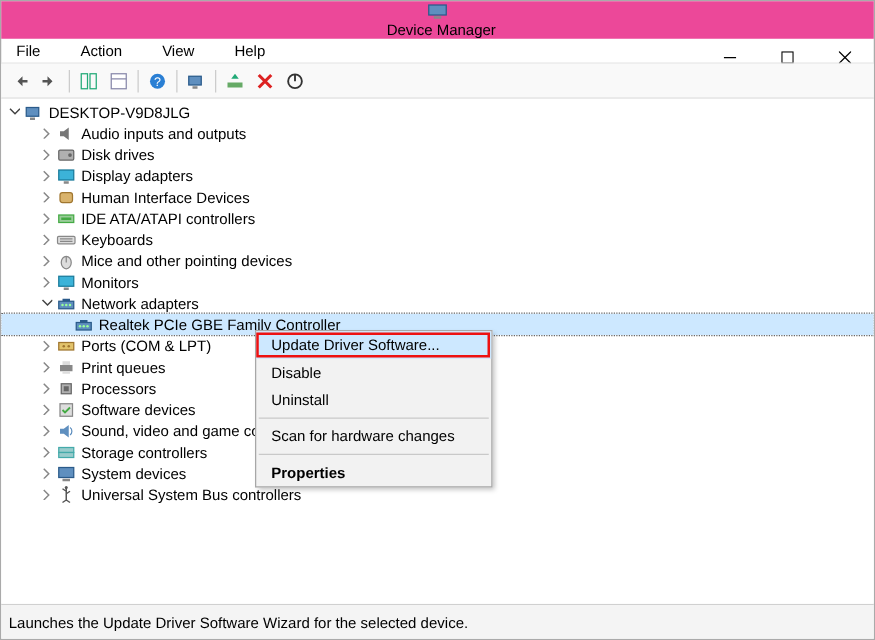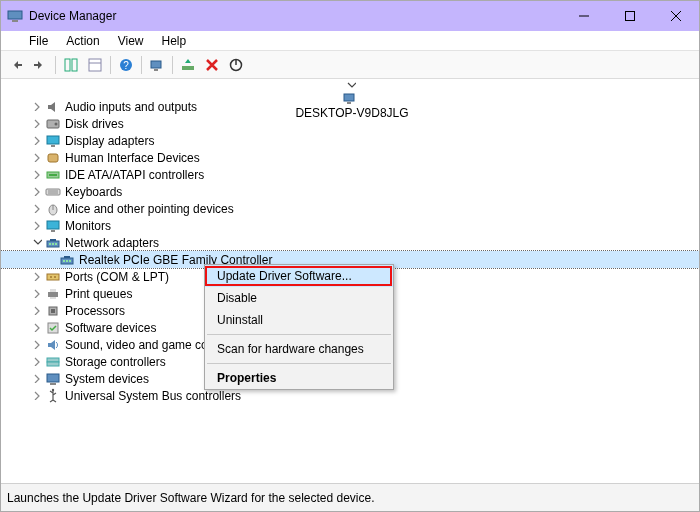--- a/index.html
+++ b/index.html
@@ -1,36 +1,36 @@
 <!DOCTYPE html>
 <html><head>
 <meta charset="utf-8">
 <style>
   * { box-sizing: border-box; font-family: "Segoe UI", Tahoma, sans-serif; }
   body { margin: 0; width: 700px; height: 512px; background: #fff; overflow: hidden; position: relative; color:#000; font-size:12px; }
   .win { width:700px; height:512px; display:flex; flex-direction:column; border:1px solid #aaa; }
-  .titlebar { height:30px; display:flex; align-items:center; padding-left:6px; background:#c4b5fd; }
+  .titlebar { height:30px; display:flex; align-items:center; padding-left:6px; background:#ec4899;flex-direction:column; }
   .titlebar .icon { width:16px; height:16px; margin-right:6px; display:inline-flex; }
   .titlebar .title { font-size:12px; }
   .winbtns { margin-left:auto; display:flex; }
   .winbtn { width:46px; height:30px; display:flex; align-items:center; justify-content:center; color:#222; }
   .winbtn svg { width:10px; height:10px; }
-  .menubar { height:20px; display:flex; align-items:center; padding-left:20px; gap:2px; border-bottom:1px solid #e3e3e3; }
+  .menubar { height:20px; display:flex; align-items:center; padding-left:4px; gap:16px; border-bottom:1px solid #e3e3e3; }
   .menuitem { padding:2px 8px; font-size:12px; }
   .toolbar { height:28px; display:flex; align-items:center; padding-left:4px; gap:2px; border-bottom:1px solid #dcdcdc; background:#f9f9f9; }
   .tb-btn { width:22px; height:22px; display:flex; align-items:center; justify-content:center; border:1px solid transparent; }
   .tb-btn svg { width:16px; height:16px; }
   .tb-sep { width:1px; height:18px; background:#ccc; margin:0 2px; }
   .tree { flex:1; overflow:auto; padding:2px 0; background:#fff; position:relative; }
   .node { display:flex; align-items:center; height:17px; padding-left:6px; white-space:nowrap; }
   .twisty { width:12px; height:12px; display:inline-flex; align-items:center; justify-content:center; margin-right:2px; color:#666; }
   .twisty svg { width:9px; height:9px; }
   .nicon { width:16px; height:16px; margin-right:4px; display:inline-flex; align-items:center; justify-content:center; }
   .label { font-size:12px; }
-  .root { padding-left:4px;flex-direction:column; }
+  .root { padding-left:4px; }
   .lvl1 { padding-left:30px; }
   .lvl2 { padding-left:44px; }
   .sel { background:#cde8ff; outline:1px dotted #666; }
   .ctxmenu { position:absolute; left:204px; top:264px; width:190px; background:#f2f2f2; border:1px solid #a7a7a7; box-shadow:2px 2px 4px rgba(0,0,0,.25); z-index:10; }
   .ctxitem { height:22px; display:flex; align-items:center; padding:0 12px; font-size:12px; }
   .ctxitem.hi { background:#cde8ff; }
   .ctxsep { height:1px; background:#c9c9c9; margin:3px 2px; }
   .ctx-highlight-box { position:absolute; left:205px; top:266px; width:187px; height:20px; border:2px solid #e11; pointer-events:none; z-index:11; }
   .statusbar { height:28px; border-top:1px solid #d0d0d0; display:flex; align-items:center; padding-left:6px; font-size:12px; background:#f4f4f4; }
   .bold { font-weight:700; }

